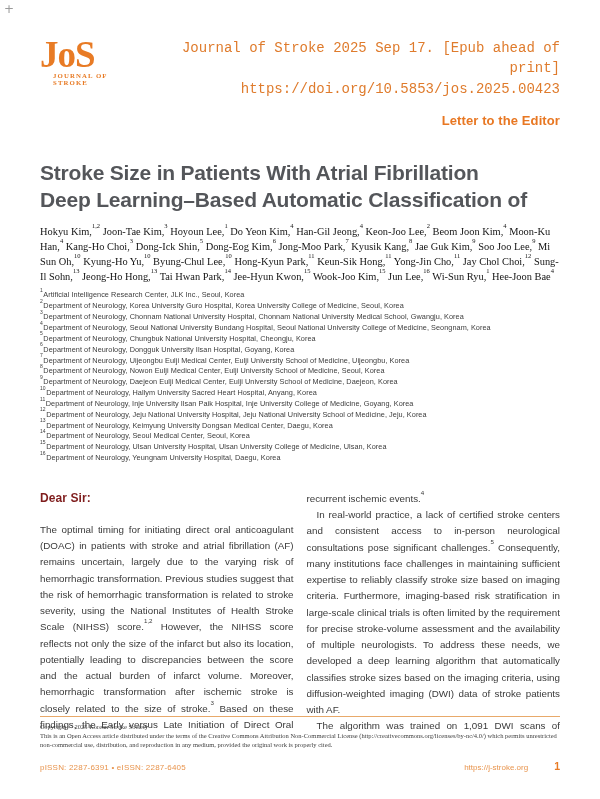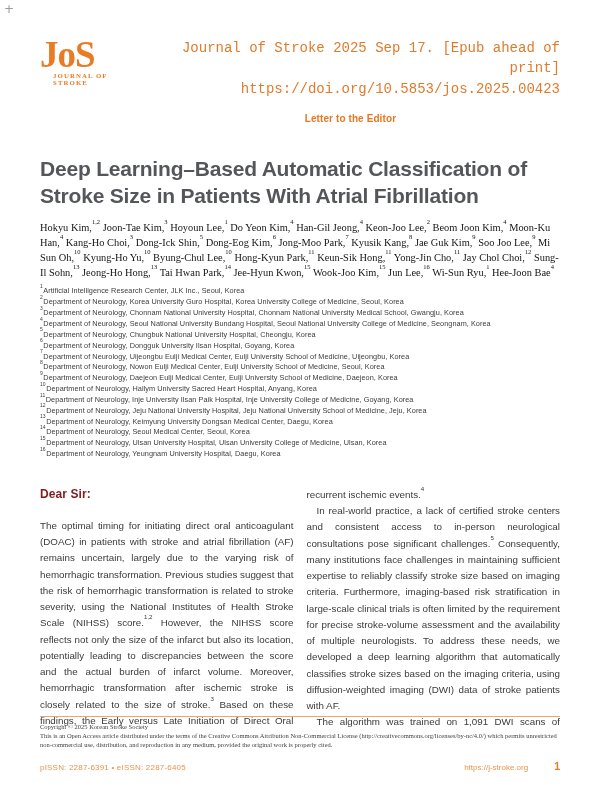--- a/index.html
+++ b/index.html
@@ -41,25 +41,24 @@
   }
   .citation { text-align:right; }
   .citation-line {
     font-family:Liberation Mono, monospace;
     font-size:14px;
     color:#df7b2c;
     line-height:1.45;
   }
   .article-type {
     margin-top:14px;
-    font-size:10px;
+    font-size:13px;
     font-weight:bold;
     color:#e87722;
     letter-spacing:0.1px;
-    text-align:center;
   }
   
   .title-block { margin-top:31px; color:#54565a; }
   .title-line {
     font-size:21px; font-weight:bold;
     letter-spacing:-0.2px;
     line-height:1.3;
     white-space:nowrap;
   }
   .authors {
@@ -143,22 +142,22 @@
       <div class="logo-sub">JOURNAL OF STROKE</div>
     </div>
     <div class="citation">
       <div class="citation-line">Journal of Stroke 2025 Sep 17. [Epub ahead of print]</div>
       <div class="citation-line">https://doi.org/10.5853/jos.2025.00423</div>
       <div class="article-type">Letter to the Editor</div>
     </div>
   </div>
 
   <div class="title-block">
+    <div class="title-line">Stroke Size in Patients With Atrial Fibrillation</div>
     <div class="title-line">Deep Learning–Based Automatic Classification of</div>
-    <div class="title-line">Stroke Size in Patients With Atrial Fibrillation</div>
   </div>
 
   <div class="authors"><span>Hokyu Kim,<sup>1,2</sup></span> <span>Joon-Tae Kim,<sup>3</sup></span> <span>Hoyoun Lee,<sup>1</sup></span> <span>Do Yeon Kim,<sup>4</sup></span> <span>Han-Gil Jeong,<sup>4</sup></span> <span>Keon-Joo Lee,<sup>2</sup></span> <span>Beom Joon Kim,<sup>4</sup></span> <span>Moon-Ku Han,<sup>4</sup></span> <span>Kang-Ho Choi,<sup>3</sup></span> <span>Dong-Ick Shin,<sup>5</sup></span> <span>Dong-Eog Kim,<sup>6</sup></span> <span>Jong-Moo Park,<sup>7</sup></span> <span>Kyusik Kang,<sup>8</sup></span> <span>Jae Guk Kim,<sup>9</sup></span> <span>Soo Joo Lee,<sup>9</sup></span> <span>Mi Sun Oh,<sup>10</sup></span> <span>Kyung-Ho Yu,<sup>10</sup></span> <span>Byung-Chul Lee,<sup>10</sup></span> <span>Hong-Kyun Park,<sup>11</sup></span> <span>Keun-Sik Hong,<sup>11</sup></span> <span>Yong-Jin Cho,<sup>11</sup></span> <span>Jay Chol Choi,<sup>12</sup></span> <span>Sung-Il Sohn,<sup>13</sup></span> <span>Jeong-Ho Hong,<sup>13</sup></span> <span>Tai Hwan Park,<sup>14</sup></span> <span>Jee-Hyun Kwon,<sup>15</sup></span> <span>Wook-Joo Kim,<sup>15</sup></span> <span>Jun Lee,<sup>16</sup></span> <span>Wi-Sun Ryu,<sup>1</sup></span> <span>Hee-Joon Bae<sup>4</sup></span> </div>
 
   <div class="affiliations">
       <div class="affil"><sup>1</sup>Artificial Intelligence Research Center, JLK Inc., Seoul, Korea</div>
       <div class="affil"><sup>2</sup>Department of Neurology, Korea University Guro Hospital, Korea University College of Medicine, Seoul, Korea</div>
       <div class="affil"><sup>3</sup>Department of Neurology, Chonnam National University Hospital, Chonnam National University Medical School, Gwangju, Korea</div>
       <div class="affil"><sup>4</sup>Department of Neurology, Seoul National University Bundang Hospital, Seoul National University College of Medicine, Seongnam, Korea</div>
       <div class="affil"><sup>5</sup>Department of Neurology, Chungbuk National University Hospital, Cheongju, Korea</div>

